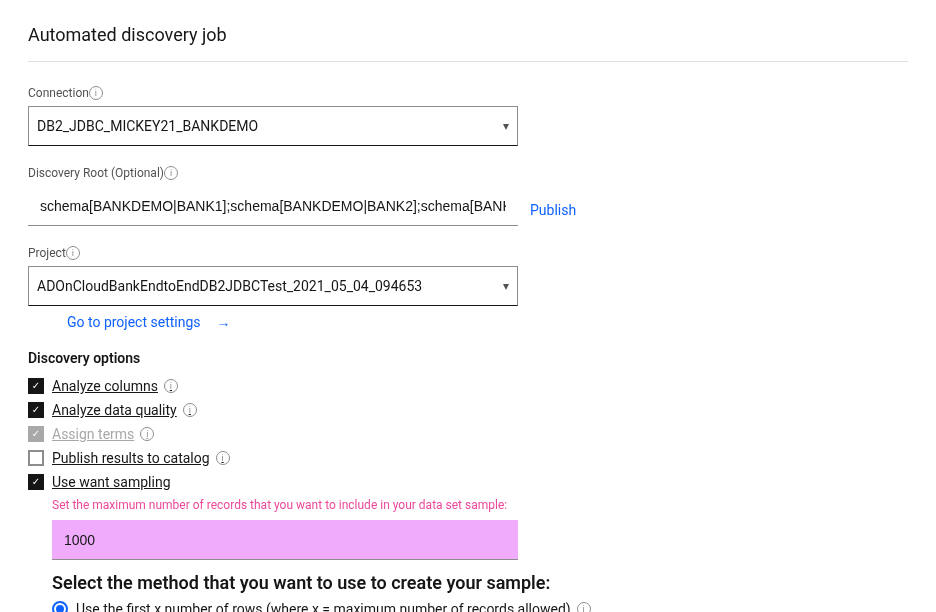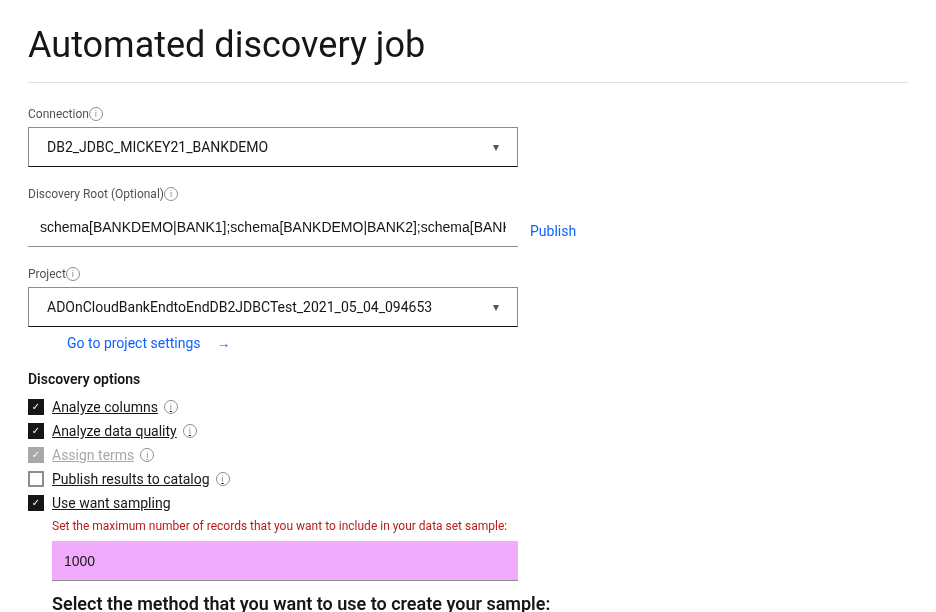--- a/index.html
+++ b/index.html
@@ -9,21 +9,21 @@
       color: #161616;
       font-size: 14px;
     }
     .page-container {
       background: #ffffff;
       min-height: 612px;
       width: 936px;
       padding: 24px 28px;
     }
     .page-title {
-      font-size: 36px;
+      font-size: 18px;
       font-weight: 400;
       color: #161616;
       margin-bottom: 24px;
       padding-bottom: 16px;
       border-bottom: 1px solid #e0e0e0;
     }
     .form-section {
       margin-bottom: 20px;
     }
     .field-label {
@@ -48,21 +48,21 @@
       flex-shrink: 0;
     }
     .select-field {
       width: 490px;
       height: 40px;
       border: 1px solid #8d8d8d;
       background: #ffffff;
       display: flex;
       align-items: center;
       justify-content: space-between;
-      padding: 0 18px;
+      padding: 0 8px;
       cursor: pointer;
       border-bottom: 1px solid #161616;
     }
     .select-value {
       font-size: 14px;
       color: #161616;
     }
     .chevron-icon {
       color: #525252;
       font-size: 12px;
@@ -149,21 +149,21 @@
       color: #ffffff;
       font-size: 10px;
       line-height: 1;
     }
     .sampling-indent {
       margin-left: 24px;
       margin-top: 4px;
     }
     .sampling-desc {
       font-size: 12px;
-      color: #b91c1c;
+      color: #ec4899;
       margin-bottom: 8px;
     }
     .number-input {
       width: 466px;
       height: 40px;
       border: none;
       border-bottom: 1px solid #8d8d8d;
       background: #f0abfc;
       padding: 0 12px;
       font-size: 14px;

